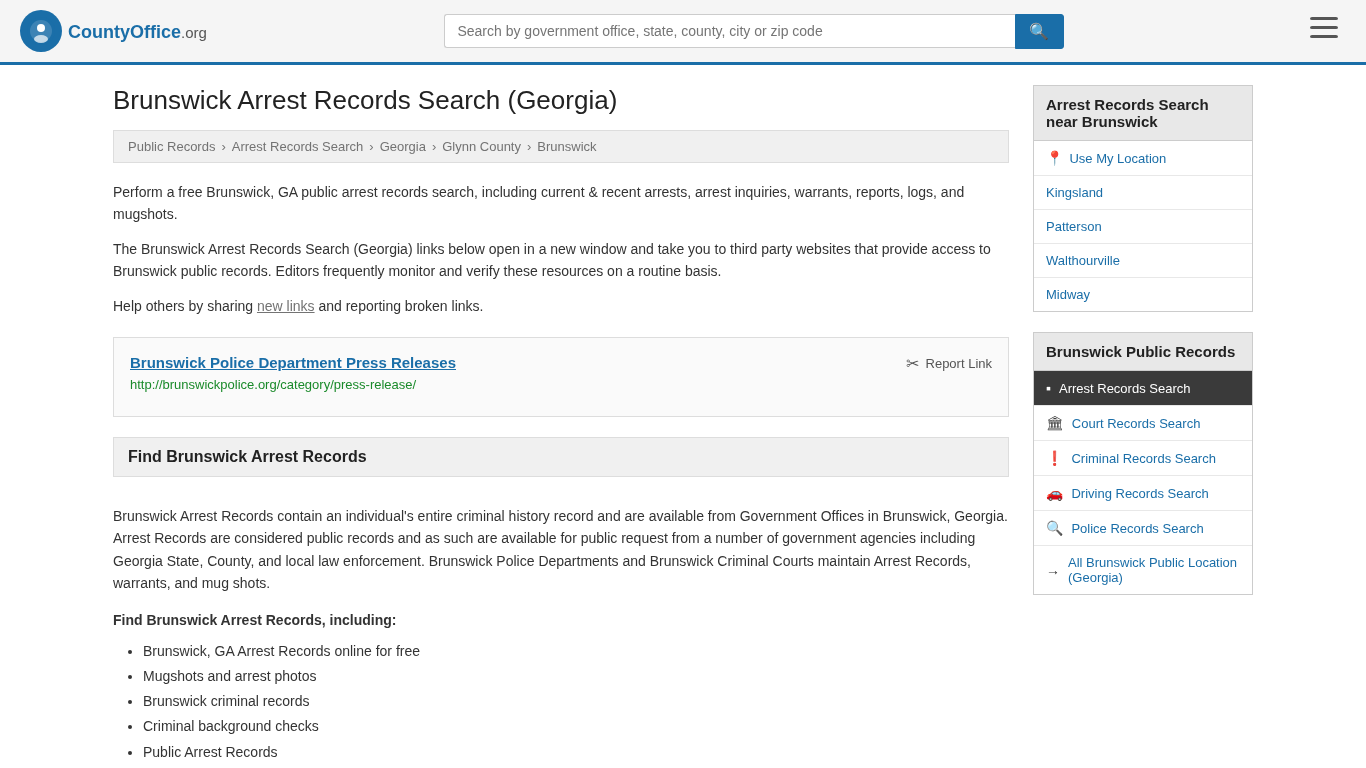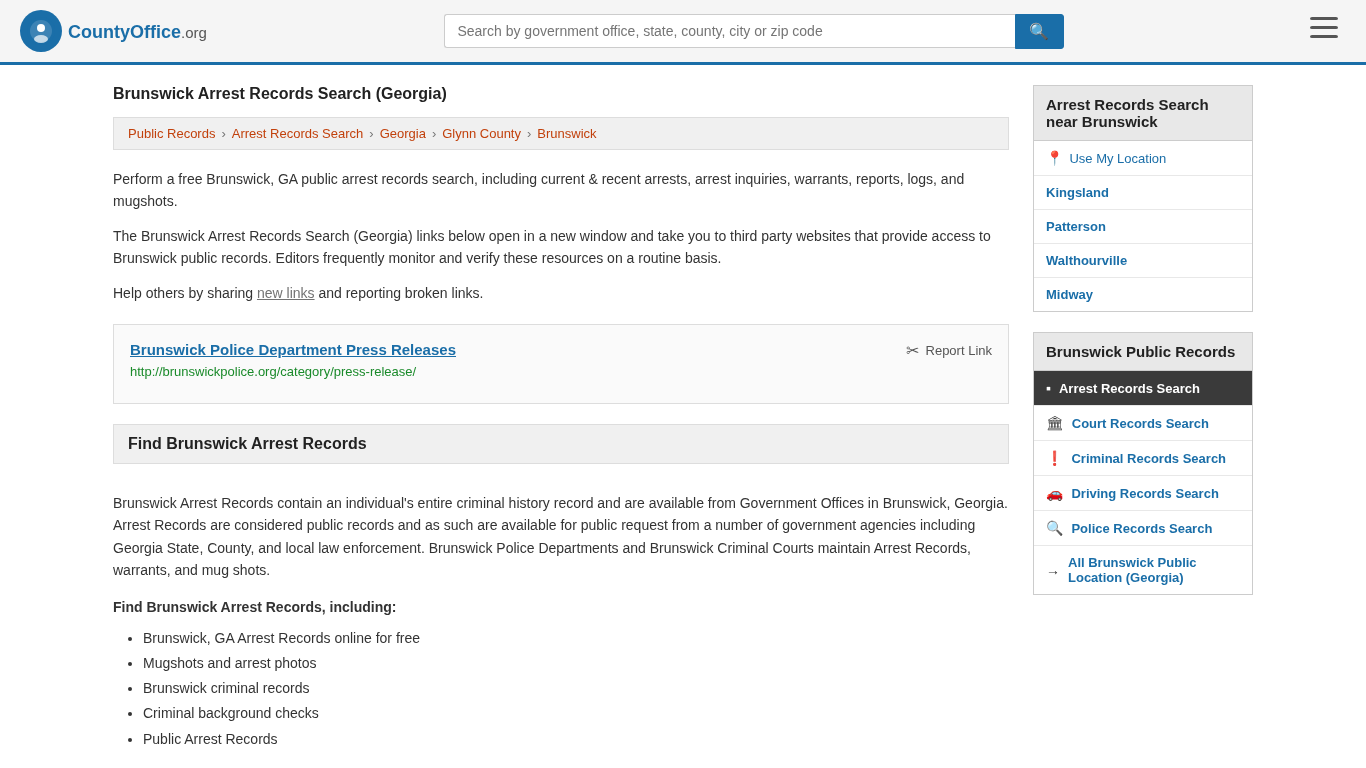--- a/index.html
+++ b/index.html
@@ -77,40 +77,40 @@
       padding: 20px 20px;
       display: flex;
       gap: 24px;
     }
 
     
     #content {
       flex: 1;
     }
     #page-title {
-      font-size: 16px;
-      font-weight: bold;
+      font-size: 26px;
+      font-weight: normal;
       color: #222;
       margin-bottom: 14px;
     }
 
     
     #breadcrumb {
       background: #f0f0f0;
       padding: 8px 14px;
       border: 1px solid #ddd;
       font-size: 13px;
       margin-bottom: 18px;
       display: flex;
       align-items: center;
       flex-wrap: wrap;
       gap: 4px;
     }
     #breadcrumb a, .breadcrumb-link {
-      color: #c2410c;
+      color: #737373;
       text-decoration: none;
       cursor: pointer;
     }
     .breadcrumb-sep { color: #777; margin: 0 2px; }
 
     
     .desc-text {
       margin-bottom: 12px;
       line-height: 1.6;
       font-size: 14px;
@@ -214,21 +214,20 @@
       display: flex;
       align-items: center;
       gap: 8px;
       cursor: pointer;
     }
     .sidebar-item:last-child { border-bottom: none; }
     .sidebar-item a, .sidebar-link {
       color: #1a6ea8;
       text-decoration: none;
       cursor: pointer;
-      font-weight: bold;
     }
     .sidebar-item.active {
       background: #3a3a3a;
       color: #fff;
     }
     .sidebar-item.active a, .sidebar-item.active .sidebar-link {
       color: #fff;
     }
     .sidebar-icon {
       font-size: 14px;

